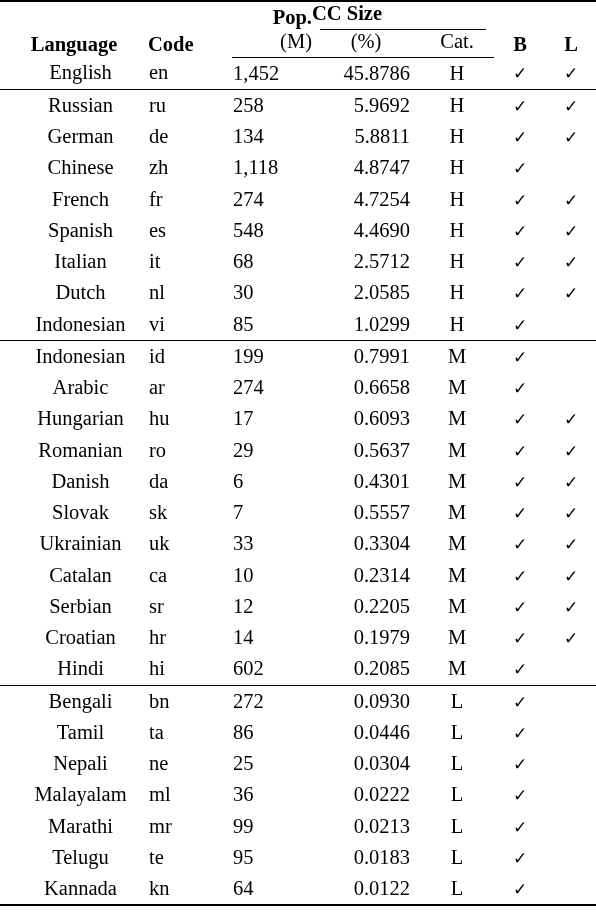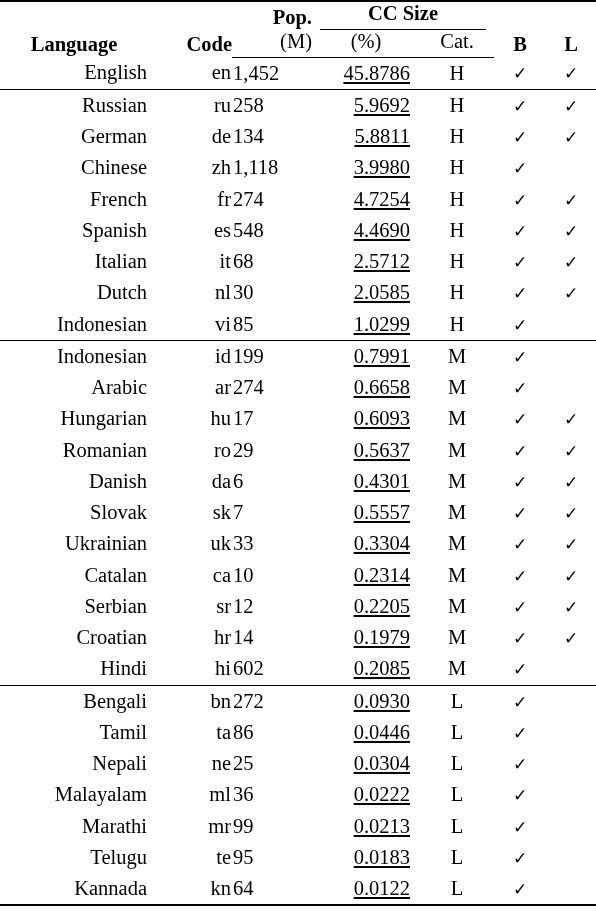--- a/index.html
+++ b/index.html
@@ -51,48 +51,48 @@
     line-height: 1.16;
   }
   .hdr-sub td {
     font-weight: normal;
     padding: 0 0 3px 0;
     vertical-align: bottom;
     line-height: 1.16;
   }
 
   .h-lang   { text-align: center; margin-left: 16px; }
-  .h-code   { text-align: right; }
+  .h-code   { text-align: left; }
   .h-pop    { text-align: right; }
   .h-cc     { text-align: center; }
   .h-b      { text-align: center; }
   .h-l      { text-align: center; }
 
   .cc-group {
     position: relative;
-    text-align: center;
+    text-align: left;
     padding-bottom: 4px;
     margin-top: 33px;
   }
   .cc-underline {
     display: block;
     height: 1.2px;
     background: #000;
     margin: 3px 8px 0 8px;
   }
 
   
   td.c-lang {
-    text-align: right;
+    text-align: center;
     padding-left: 14px;
     font-family: Liberation Serif, serif;
   }
-  td.c-code { text-align: right; }
+  td.c-code { text-align: left; }
   td.c-pop  { text-align: left; padding-right: 12px; }
-  td.c-pct  { text-align: right; padding-right: 10px; text-decoration: underline; }
+  td.c-pct  { text-align: right; padding-right: 10px; }
   td.c-cat  { text-align: center; }
   td.c-b    { text-align: center; }
   td.c-l    { text-align: center; }
 
   tbody tr.datarow td {
     padding-top: 2px;
     padding-bottom: 2px;
     line-height: 1.33;
     white-space: nowrap;
   }
@@ -171,21 +171,21 @@
           <td class="c-pop">134</td>
           <td class="c-pct">5.8811</td>
           <td class="c-cat">H</td>
           <td class="c-b"><span class="check">✓</span></td>
           <td class="c-l"><span class="check">✓</span></td>
         </tr>
         <tr class="datarow">
           <td class="c-lang">Chinese</td>
           <td class="c-code">zh</td>
           <td class="c-pop">1,118</td>
-          <td class="c-pct">3.9980</td>
+          <td class="c-pct">4.8747</td>
           <td class="c-cat">H</td>
           <td class="c-b"><span class="check">✓</span></td>
           <td class="c-l"></td>
         </tr>
         <tr class="datarow">
           <td class="c-lang">French</td>
           <td class="c-code">fr</td>
           <td class="c-pop">274</td>
           <td class="c-pct">4.7254</td>
           <td class="c-cat">H</td>

